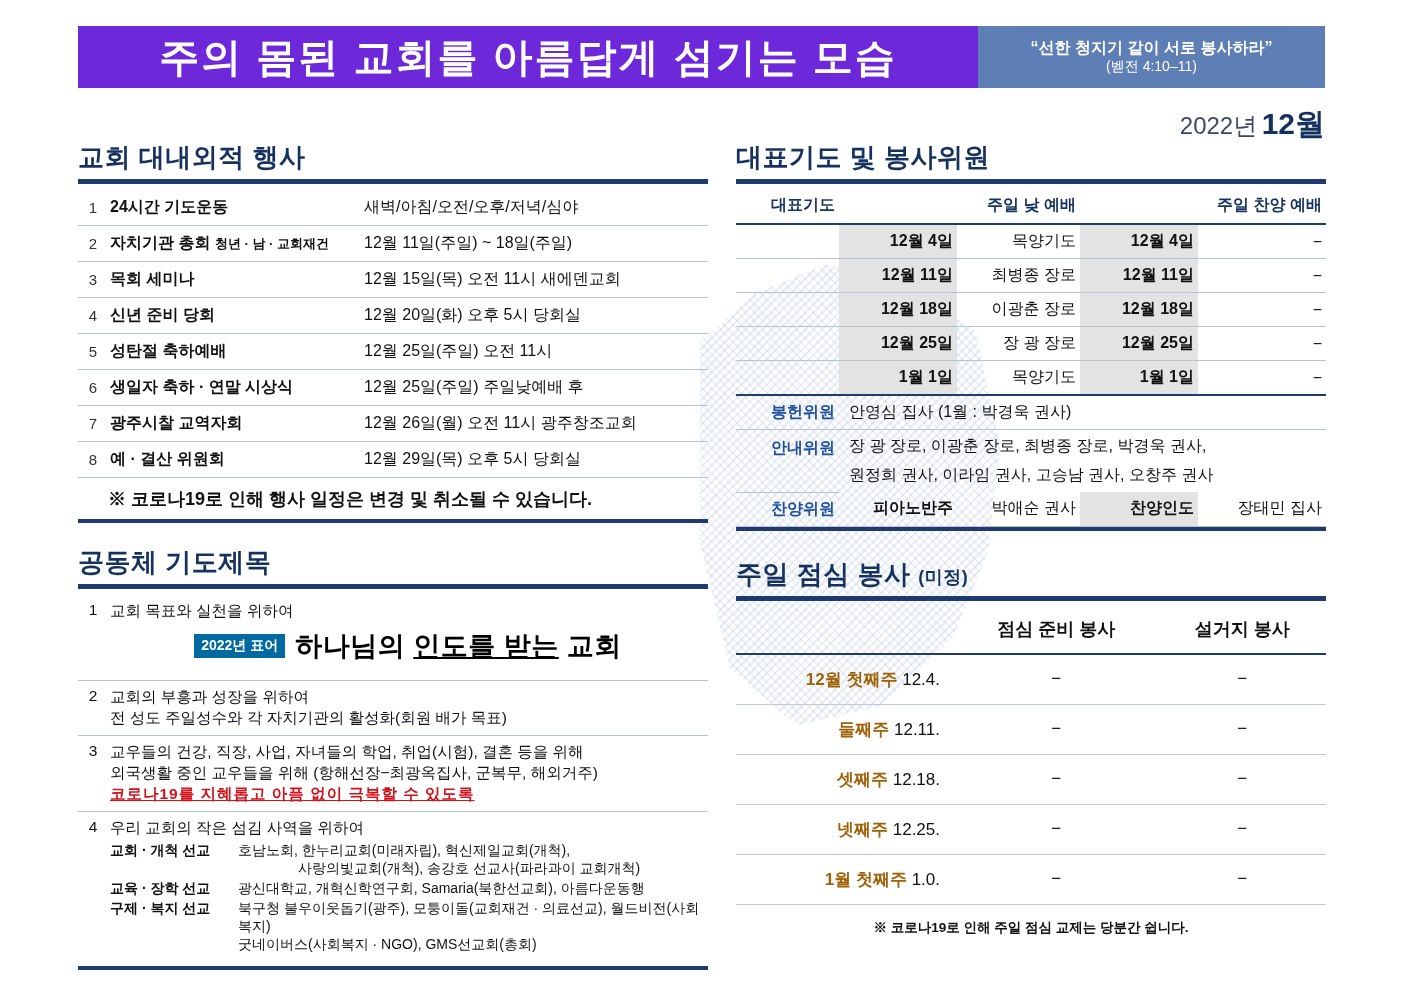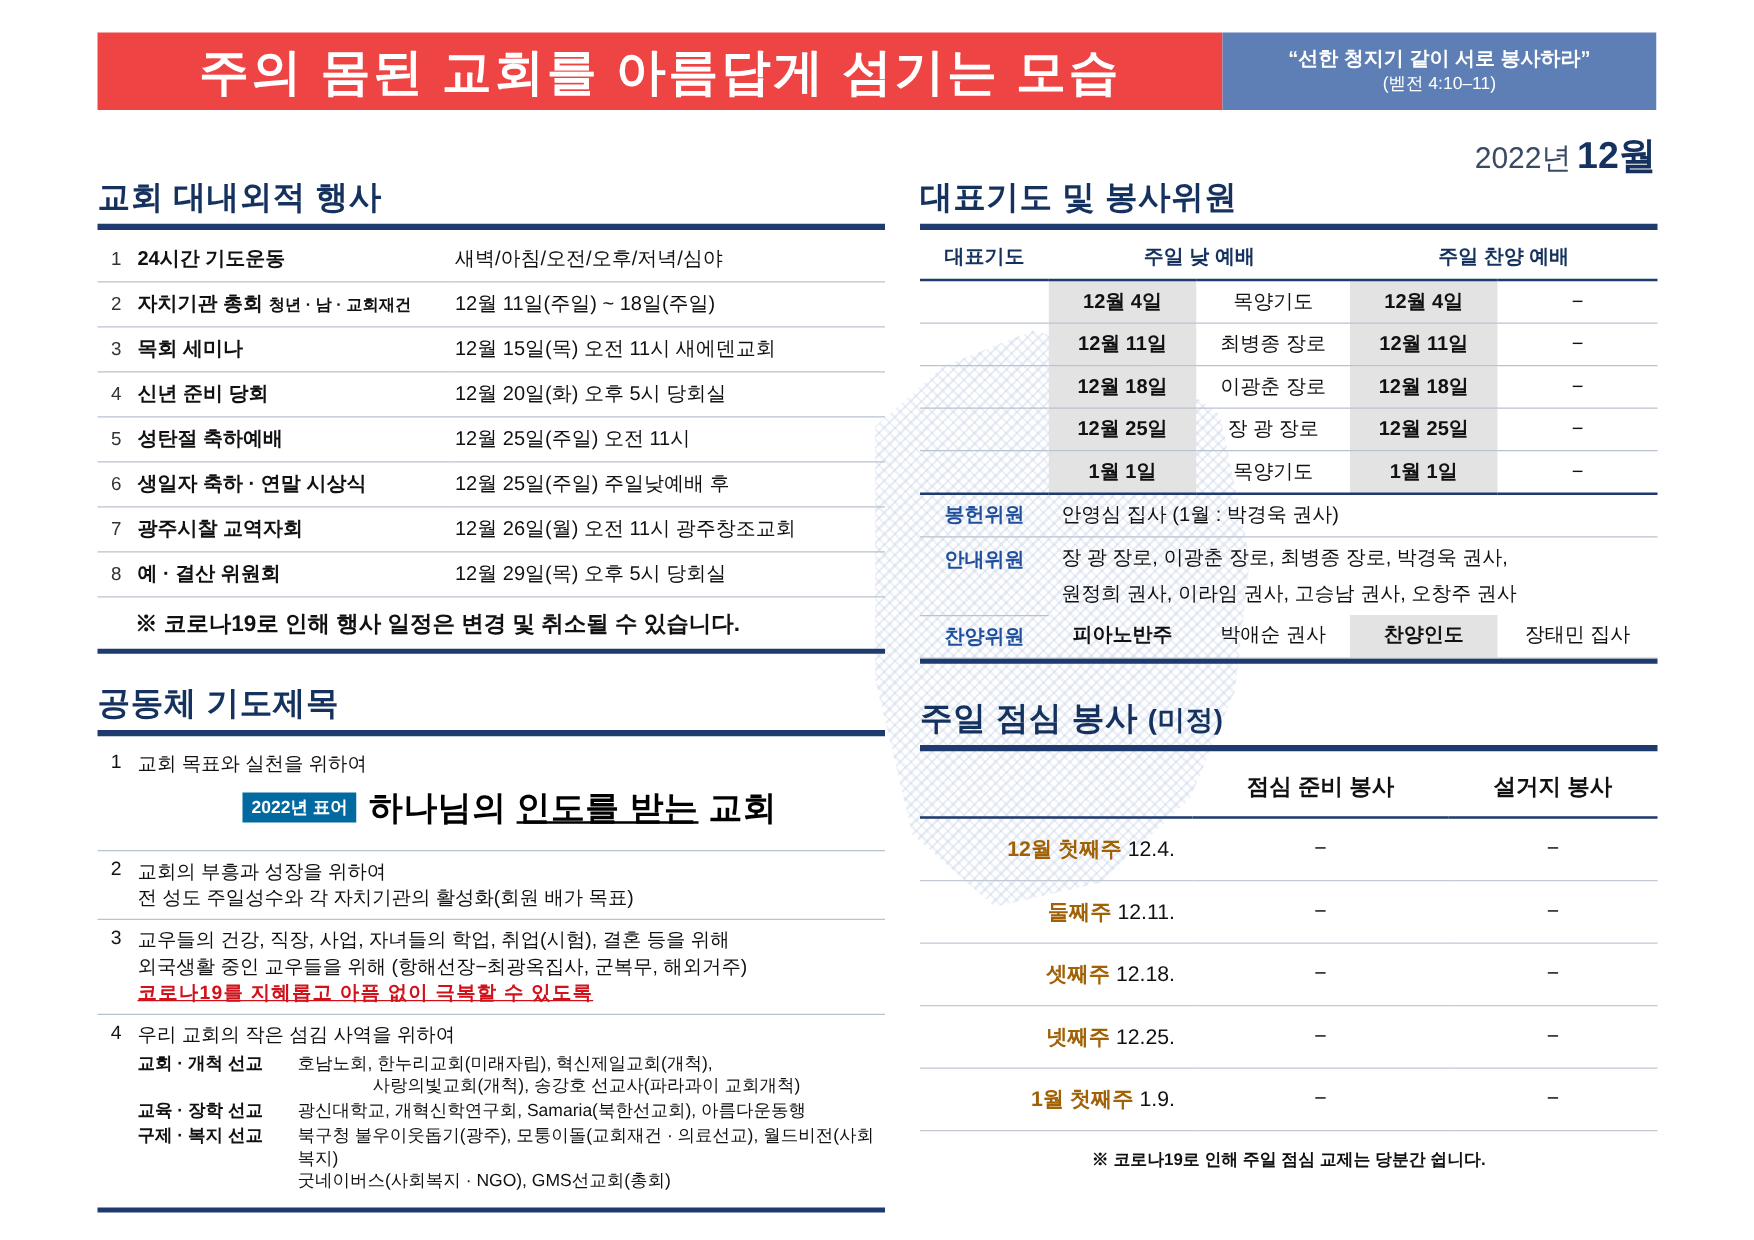--- a/index.html
+++ b/index.html
@@ -23,21 +23,21 @@
     top: 26px;
     width: 1247px;
     height: 62px;
   }
   .header-title-bar {
     position: absolute;
     left: 0;
     top: 0;
     width: 900px;
     height: 62px;
-    background: #ef4444;
+    background: #6d28d9;
     display: flex;
     align-items: center;
     justify-content: center;
   }
   .header-title-bar .title-text {
     color: #ffffff;
     font-size: 40px;
     font-weight: bold;
     letter-spacing: 2px;
     white-space: nowrap;
@@ -107,21 +107,21 @@
   .col-right { left: 736px; top: 140px; width: 590px; }
 
   .section-title {
     font-size: 26px;
     font-weight: bold;
     color: #15325f;
     padding-bottom: 4px;
     letter-spacing: 0.5px;
   }
   .section-title .sub {
-    font-size: 22px;
+    font-size: 18px;
     font-weight: bold;
   }
   .title-rule {
     height: 5px;
     background: #1f3a6e;
     margin-bottom: 6px;
   }
 
   
   .events {
@@ -200,21 +200,21 @@
 
   
   .rep-table {
     width: 100%;
     border-collapse: collapse;
     font-size: 16px;
   }
   .rep-table th, .rep-table td {
     border-bottom: 1px solid #b9c2d0;
     padding: 6px 4px;
-    text-align: center;
+    text-align: right;
     vertical-align: middle;
   }
   .rep-head th {
     font-weight: bold;
     color: #15325f;
     border-bottom: 2px solid #1f3a6e;
     padding: 5px 4px 7px 4px;
   }
   .rep-table td.grey {
     background: #e3e3e3;
@@ -489,20 +489,20 @@
         <td class="week"><b>셋째주</b> <span>12.18.</span></td>
         <td>−</td>
         <td>−</td>
       </tr>
       <tr>
         <td class="week"><b>넷째주</b> <span>12.25.</span></td>
         <td>−</td>
         <td>−</td>
       </tr>
       <tr>
-        <td class="week"><b>1월 첫째주</b> <span>1.9.</span></td>
+        <td class="week"><b>1월 첫째주</b> <span>1.0.</span></td>
         <td>−</td>
         <td>−</td>
       </tr>
     </tbody>
   </table>
   <div class="lunch-note">※ 코로나19로 인해 주일 점심 교제는 당분간 쉽니다.</div>
 </div>
 
 </body></html>

